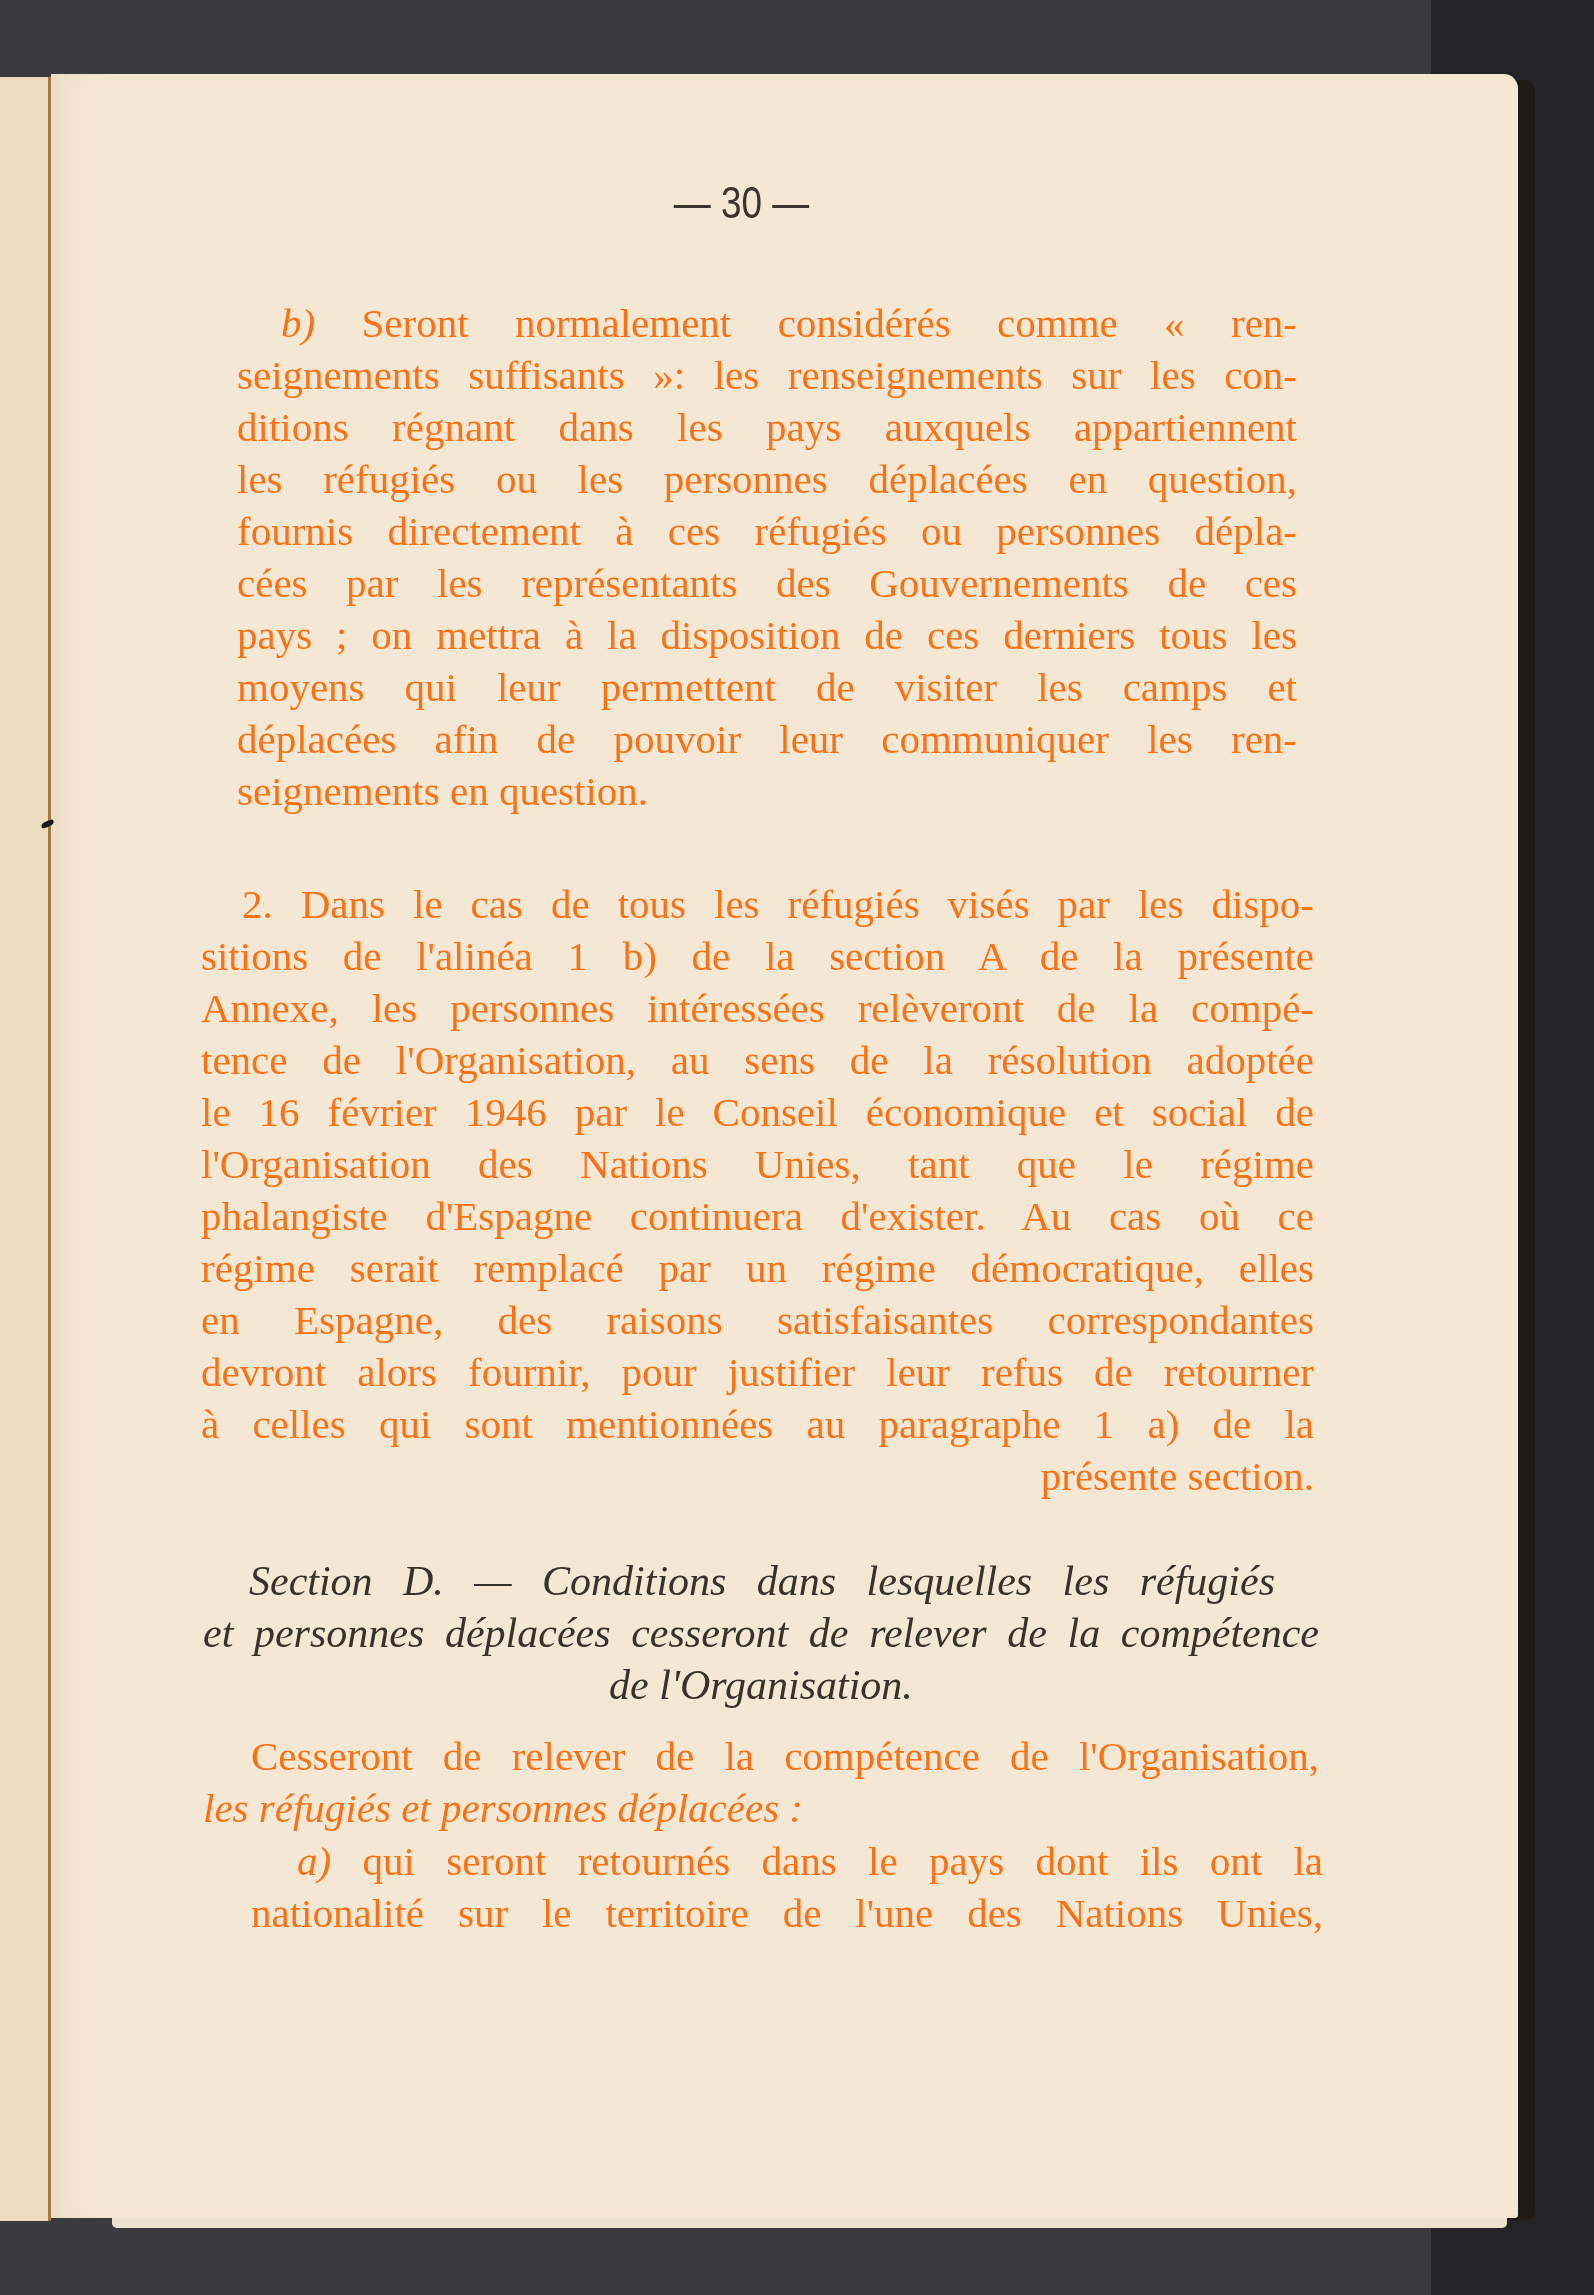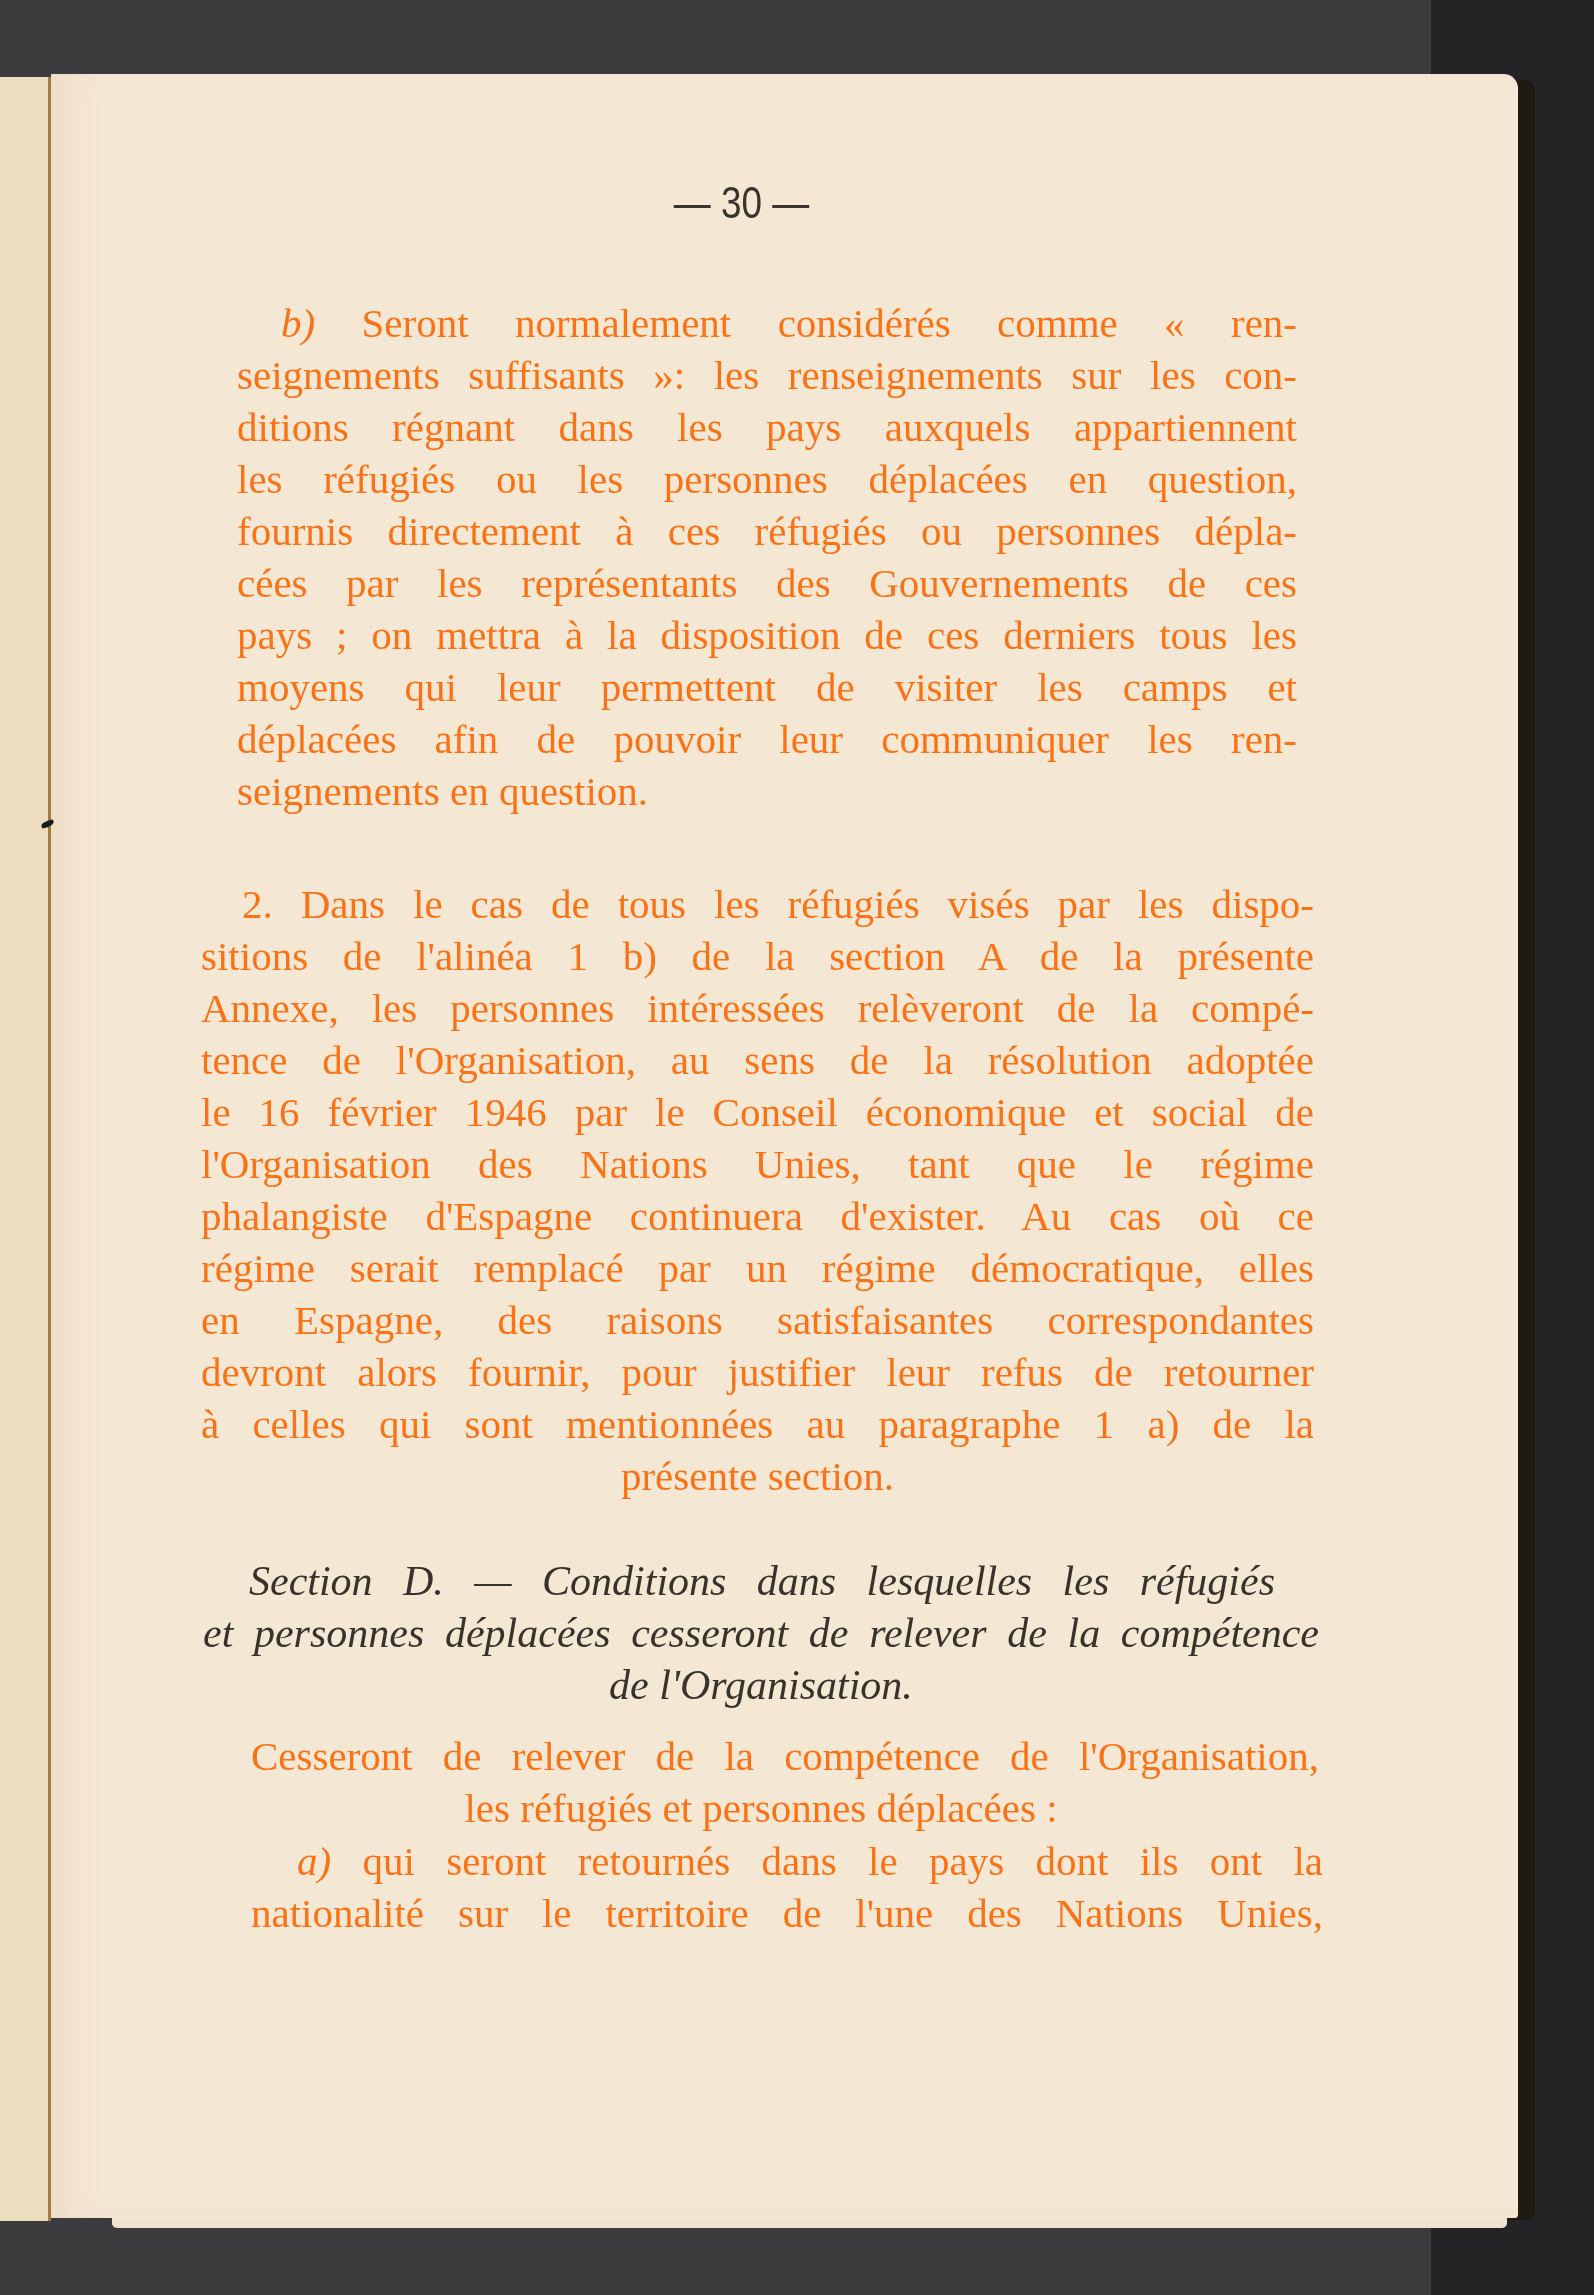--- a/index.html
+++ b/index.html
@@ -93,31 +93,31 @@
   <span class="line just">sitions de l'alinéa 1 b) de la section A de la présente</span>
   <span class="line just">Annexe, les personnes intéressées relèveront de la compé-</span>
   <span class="line just">tence de l'Organisation, au sens de la résolution adoptée</span>
   <span class="line just">le 16 février 1946 par le Conseil économique et social de</span>
   <span class="line just">l'Organisation des Nations Unies, tant que le régime</span>
   <span class="line just">phalangiste d'Espagne continuera d'exister. Au cas où ce</span>
   <span class="line just">régime serait remplacé par un régime démocratique, elles</span>
   <span class="line just">en Espagne, des raisons satisfaisantes correspondantes</span>
   <span class="line just">devront alors fournir, pour justifier leur refus de retourner</span>
   <span class="line just">à celles qui sont mentionnées au paragraphe 1 a) de la</span>
-  <span class="line" style="text-align:center;">présente section.</span>
+  <span class="line" style="text-align:right;">présente section.</span>
 </div>
 
 <div class="heading" style="left:203px; top:1555px; width:1116px;">
   <span class="line" style="margin-left:46px; margin-right:44px;">Section D. — Conditions dans lesquelles les réfugiés</span>
   <span class="line">et personnes déplacées cesseront de relever de la compétence</span>
   <span class="line center">de l'Organisation.</span>
 </div>
 
 <div class="txt" style="left:203px; top:1730px; width:1116px; white-space:normal;">
   <span class="line just" style="padding-left:48px;">Cesseront de relever de la compétence de l'Organisation,</span>
-  <span class="line" style="text-align:center;">les réfugiés et personnes déplacées :</span>
+  <span class="line" style="text-align:left;font-style:italic;">les réfugiés et personnes déplacées :</span>
 </div>
 
 <div class="txt" style="left:251px; top:1835px; width:1072px; white-space:normal;">
   <span class="line just" style="padding-left:46px;"><span class="it">a)</span><span> qui seront retournés dans le pays dont ils ont la</span></span>
   <span class="line just">nationalité sur le territoire de l'une des Nations Unies,</span>
 </div>
 
 
 </body></html>

